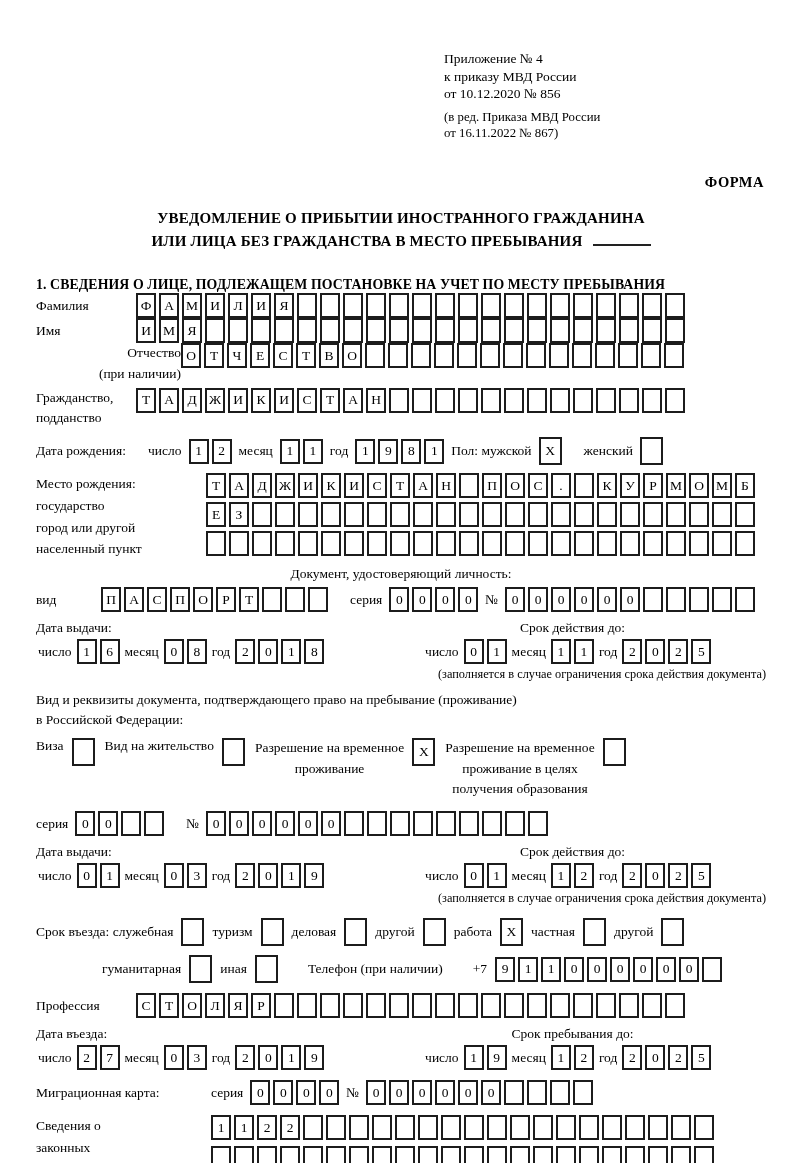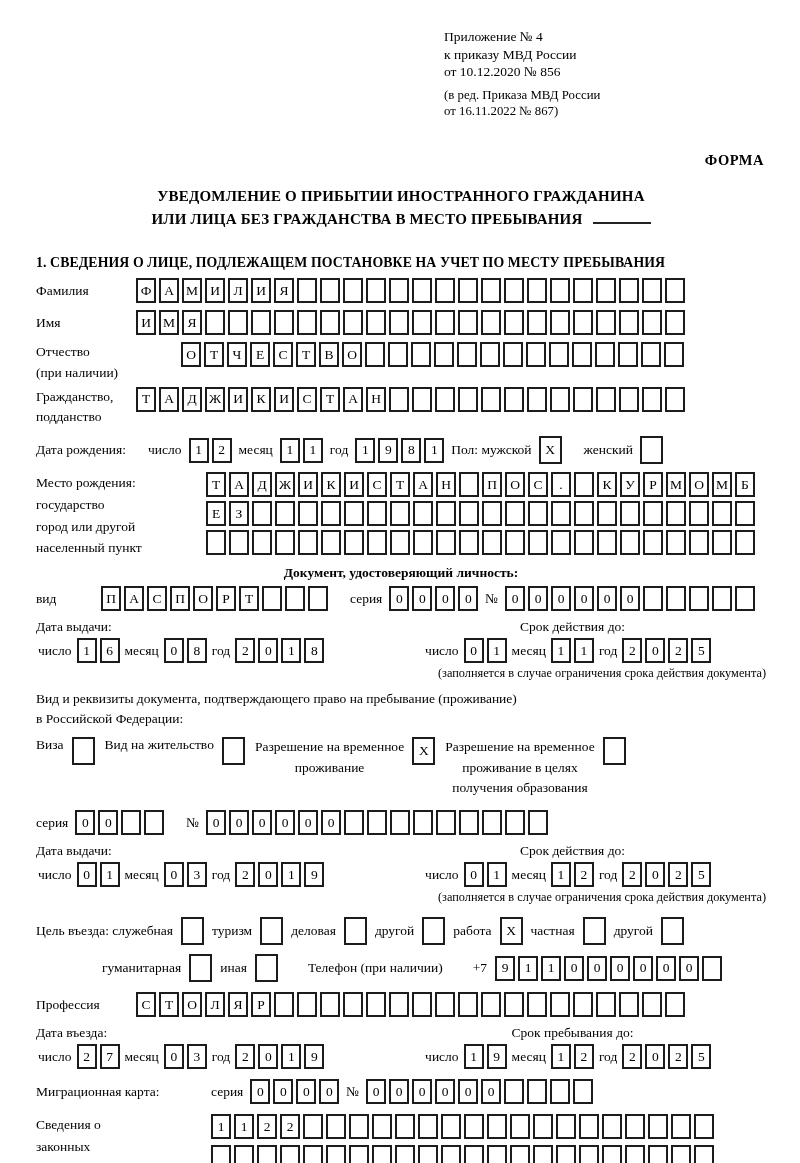--- a/index.html
+++ b/index.html
@@ -1,37 +1,37 @@
 <!DOCTYPE html>
 <html><head>
 <meta charset="utf-8">
 <style>
   html,body{margin:0;padding:0;background:#fff;}
-  .page{width:800px;height:1163px;box-sizing:border-box;padding:28px 34px 20px 36px;
+  .page{width:800px;height:1163px;box-sizing:border-box;padding:50px 34px 20px 36px;
         font-family:"Liberation Serif","DejaVu Serif",serif;color:#000;font-size:13.5px;
         position:relative;overflow:hidden;}
   .appendix{margin-left:408px;line-height:1.3;}
   .appendix .sub{margin-top:6px;font-size:12.8px;}
   .forma{text-align:right;font-weight:bold;font-size:14.5px;letter-spacing:.5px;margin:32px 2px 0 0;}
   .title{text-align:center;font-weight:bold;font-size:15px;line-height:1.55;margin-top:16px;letter-spacing:.2px;}
   .blank-line{display:inline-block;width:58px;border-bottom:2px solid #222;height:12px;margin-left:10px;}
   .sec-heading{font-weight:bold;font-size:13.8px;margin-top:24px;letter-spacing:.1px;}
-  .row{display:flex;align-items:center;margin-top:7px;}
+  .row{display:flex;align-items:center;}
   .row .lblcol{flex:0 0 100px;}
   .lbl{white-space:nowrap;}
   .cellrow{display:flex;gap:3px;flex-wrap:nowrap;}
   .cell,.cb{box-sizing:border-box;flex:0 0 20px;width:20px;height:25px;border:2px solid #1c1c1c;
         display:inline-flex;align-items:center;justify-content:center;
         font-family:"Liberation Serif",serif;font-size:13.5px;background:#fff;}
   .cb{flex:0 0 23px;width:23px;height:28px;}
   .twoline{line-height:1.5;}
   .bp-row{display:flex;align-items:flex-start;margin-top:8px;}
   .bp-label{flex:0 0 170px;line-height:1.6;}
   .bp-cells .cellrow{margin-bottom:4px;}
-  .center-bold{text-align:center;font-weight:bold;margin-top:6px;}
+  .center-bold{text-align:center;font-weight:normal;margin-top:6px;}
   .dateheads{display:flex;margin-top:8px;}
   .dateheads .h-left{flex:0 0 47%;text-align:left;}
   .dateheads .h-right{flex:0 0 53%;text-align:center;}
   .daterow{display:flex;margin-top:3px;align-items:center;}
   .dategrp{display:flex;align-items:center;gap:5px;}
   .dg-left{flex:0 0 47%;display:flex;justify-content:flex-start;padding-left:2px;}
   .dg-right{flex:0 0 53%;display:flex;justify-content:flex-start;padding-left:44px;}
   .footnote{text-align:right;font-size:12.3px;margin-top:3px;}
   .permit-row{display:flex;align-items:flex-start;gap:10px;margin-top:10px;}
   .permit-item{display:flex;align-items:flex-start;gap:8px;}
@@ -124,21 +124,21 @@
         <span class="cell"></span>
         <span class="cell"></span>
         <span class="cell"></span>
         <span class="cell"></span>
         <span class="cell"></span>
         <span class="cell"></span>
       </div>
   </div>
 
   <div class="row" style="align-items:flex-start;">
-    <div class="lblcol twoline" style="flex-basis:145px;">
+    <div class="lblcol twoline" style="flex-basis:145px;text-align:right;">
       <div>Отчество</div>
       <div>(при наличии)</div>
     </div>
     <div class="cellrow">
         <span class="cell">О</span>
         <span class="cell">Т</span>
         <span class="cell">Ч</span>
         <span class="cell">Е</span>
         <span class="cell">С</span>
         <span class="cell">Т</span>
@@ -502,21 +502,21 @@
             <span class="cell">0</span>
             <span class="cell">2</span>
             <span class="cell">5</span>
           </span>
       </div>
     </div>
   </div>
   <div class="footnote">(заполняется в случае ограничения срока действия документа)</div>
 
   <div class="purpose-row">
-    <span class="lbl">Цель въезда: служебная</span>
+    <span class="lbl">Срок въезда: служебная</span>
     <span class="cb"></span>
     <span class="lbl">туризм</span>
     <span class="cb"></span>
     <span class="lbl">деловая</span>
     <span class="cb"></span>
     <span class="lbl">другой</span>
     <span class="cb"></span>
     <span class="lbl">работа</span>
     <span class="cb">X</span>
     <span class="lbl">частная</span>

